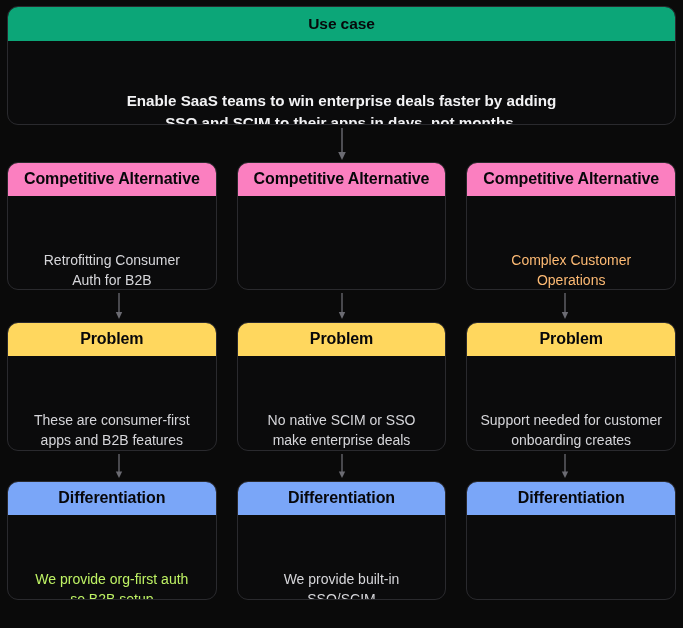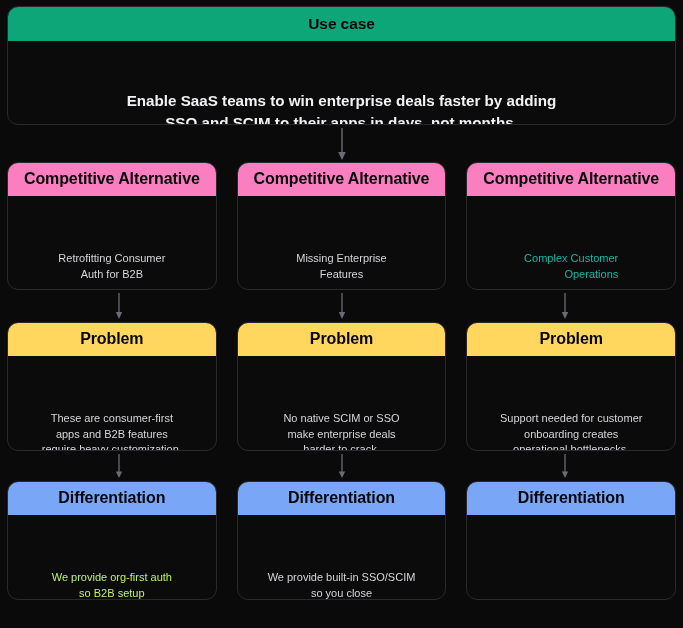--- a/index.html
+++ b/index.html
@@ -49,21 +49,21 @@
     flex: 1 1 auto;
     display: flex;
     align-items: center;
     justify-content: center;
     text-align: center;
     padding: 8px 12px 14px 12px;
     box-sizing: border-box;
     margin-top: 47px;
   }
   .card-body-text {
-    font-size: 11px;
+    font-size: 14px;
     line-height: 1.42;
     color: #d6d6da;
     white-space: pre-line;
   }
 
   
   .usecase {
     height: 119px;
     width: 100%;
   }
@@ -145,30 +145,26 @@
     <div class="card" style="background: rgb(11, 11, 12); border-color: rgb(42, 42, 46);">
       <div class="card-header" style="background: rgb(251, 127, 192); color: rgb(7, 7, 10);">Competitive Alternative</div>
       <div class="card-body">
         <div class="card-body-text" style="color: rgb(214, 214, 218);">Retrofitting Consumer
 Auth for B2B</div>
       </div>
     </div>
 
     <div class="card" style="background: rgb(11, 11, 12); border-color: rgb(42, 42, 46);">
       <div class="card-header" style="background: rgb(251, 127, 192); color: rgb(7, 7, 10);">Competitive Alternative</div>
-      <div class="card-body">
-        <div class="card-body-text" style="color: rgb(214, 214, 218);">Missing Enterprise
-Features</div>
-      </div>
     </div>
 
     <div class="card" style="background: rgb(11, 11, 12); border-color: rgb(42, 42, 46);">
       <div class="card-header" style="background: rgb(251, 127, 192); color: rgb(7, 7, 10);">Competitive Alternative</div>
       <div class="card-body">
-        <div class="card-body-text" style="color: #14b8a6; text-align: right;">Complex Customer
+        <div class="card-body-text" style="color: #fdba74;">Complex Customer
 Operations</div>
       </div>
     </div>
 
   </div>
 
   <div class="arrow-row" style="height:32px;">
     <div class="arrow-cell">
       <svg class="arrow" width="12" height="28" viewBox="0 0 12 28">
         <line x1="6" y1="1" x2="6" y2="21" stroke="#6b6b72" stroke-width="1.3"></line>

